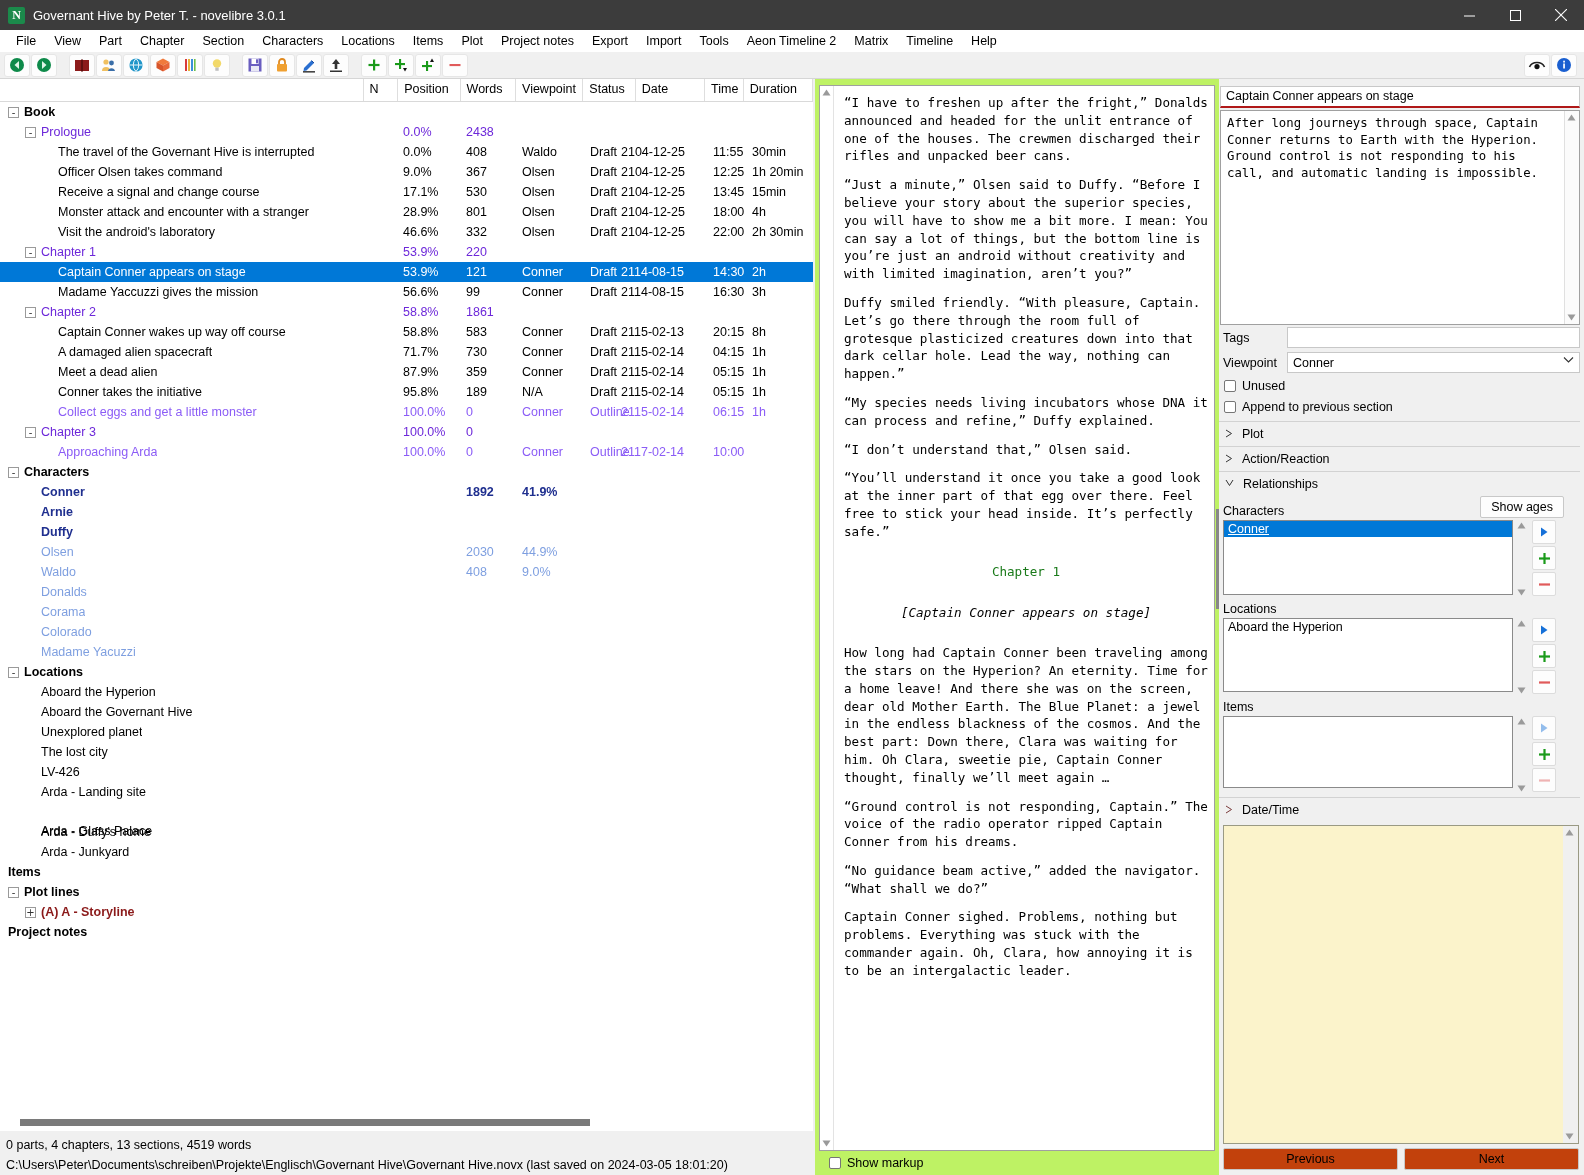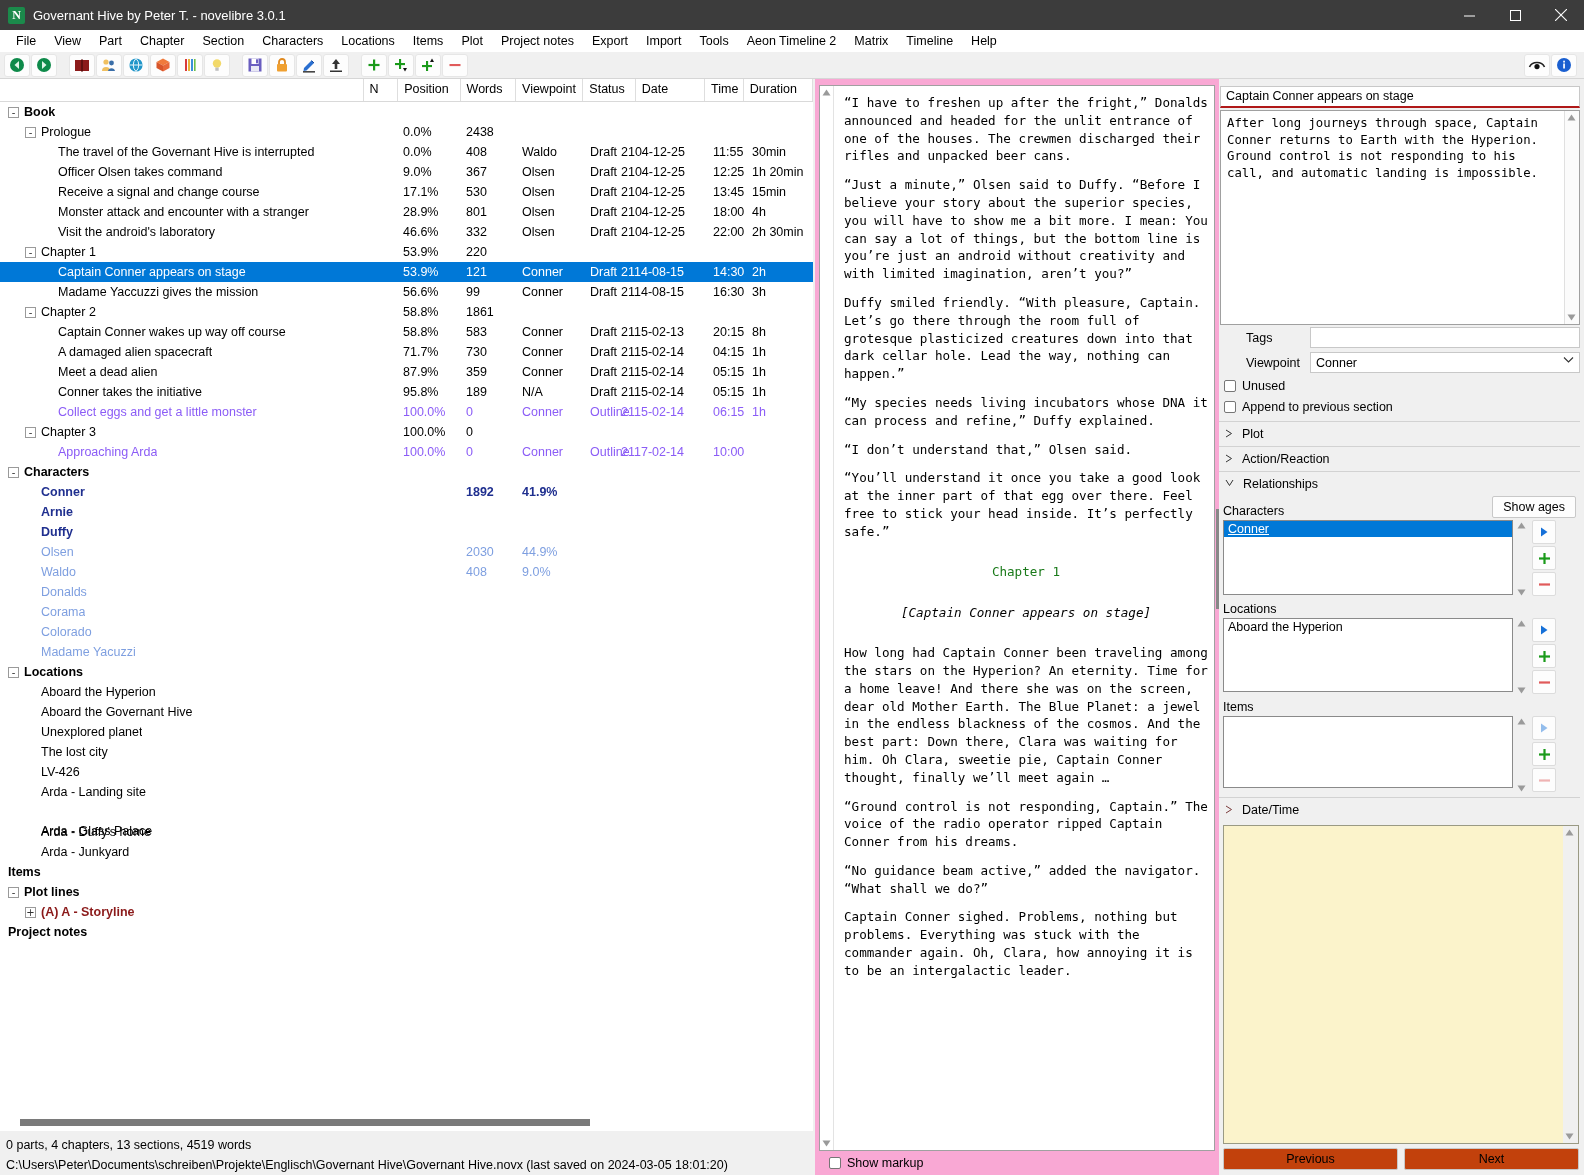--- a/index.html
+++ b/index.html
@@ -96,40 +96,40 @@
     width:11px;height:11px;border:1px solid #9a9a9a;background:#fff;
     display:inline-flex;align-items:center;justify-content:center;
     font-size:10px;line-height:9px;color:#333;margin-right:5px;
     flex:0 0 auto; font-family:"DejaVu Sans", sans-serif;
   }
   .lvl0 { padding-left:8px; }
   .lvl1 { padding-left:25px; }
   .lvl1-noexp { padding-left:41px; }
   .lvl2-noexp { padding-left:58px; }
   .bold { font-weight:bold; }
-  .c-green { color:#000000; }
+  .c-green { color:#6d28d9; }
   .c-purple { color:#8b5cf6; }
   .c-darkblue { color:#1f2f8f; font-weight:bold; }
   .c-lightblue { color:#7e9fe0; }
   .c-darkred { color:#8b1a1a; font-weight:bold; }
 
   .hscroll-wrap { height:16px; background:#ffffff; position:relative; }
   .hscroll-track { position:absolute; left:0; right:0; top:4px; height:7px; }
   .hscroll-thumb {
     position:absolute; left:20px; width:570px; top:0; height:7px;
     background:#7a7a7a; border-radius:0;
   }
   .status-lines {
     background:#f0f0f0; padding:4px 6px 0 6px; font-size:12.5px;
   }
   .status-lines div { padding:3px 0; }
 
   
   .center-pane {
-    width:404px; display:flex; flex-direction:column; background:#f9a8d4;
+    width:404px; display:flex; flex-direction:column; background:#bef264;
     padding:6px 4px 0 4px;
   }
   .editor-box {
     flex:1; background:#ffffff; border:1px solid #a0a0a0;
     display:flex; overflow:hidden; position:relative;
   }
   .editor-scroll-l {
     width:14px; background:#ffffff; position:relative; flex:0 0 auto;
     border-right:1px solid #e3e3e3;
   }
@@ -176,21 +176,20 @@
     font-family:"DejaVu Sans Mono", monospace;
     font-size:12.3px; line-height:16.5px;
   }
   .desc-scroll {
     width:15px; background:#fbfbfb; border-left:1px solid #e0e0e0;
     position:relative; flex:0 0 auto;
   }
   .prop-row {
     display:flex; align-items:center; height:25px; padding-left:4px;
     font-size:12.5px;
-    margin-left:23px;
   }
   .prop-label { width:64px; flex:0 0 auto; }
   .prop-field {
     flex:1; height:21px; background:#ffffff; border:1px solid #c8c8c8;
     padding:2px 5px; font-size:12.5px; display:flex; align-items:center;
   }
   .prop-field.combo { position:relative; padding-right:20px; }
   .combo-arrow {
     position:absolute; right:5px; top:3px; font-size:9px; color:#444;
   }
@@ -219,21 +218,21 @@
     justify-content:space-between; align-items:center; padding:2px 0;
   }
   .list-btns { display:flex; flex-direction:column; margin-left:3px; }
   .sq-btn {
     width:24px;height:24px;border:1px solid #dcdcdc;background:#fdfdfd;
     display:flex;align-items:center;justify-content:center;margin-bottom:2px;
     border-radius:2px;
   }
   .showages-btn {
     border:1px solid #c8c8c8; background:#fdfdfd; font-size:12.5px;
-    padding:3px 10px; border-radius:2px; position:absolute; right:4px;
+    padding:3px 10px; border-radius:2px; position:absolute; right:16px;
   }
   .notes-box {
     background:#fbf3cb; border:1px solid #9a9a84; margin:3px 1px 0 4px;
     flex:1; display:flex;
   }
   .notes-scroll { width:15px; background:#f0f0f0; position:relative; }
   .nav-btns { display:flex; padding:4px 1px 5px 4px; }
   .nav-btn {
     flex:1; height:22px; border:1px solid #c8c8c8; background:#c2410c;
     display:flex; align-items:center; justify-content:center;

